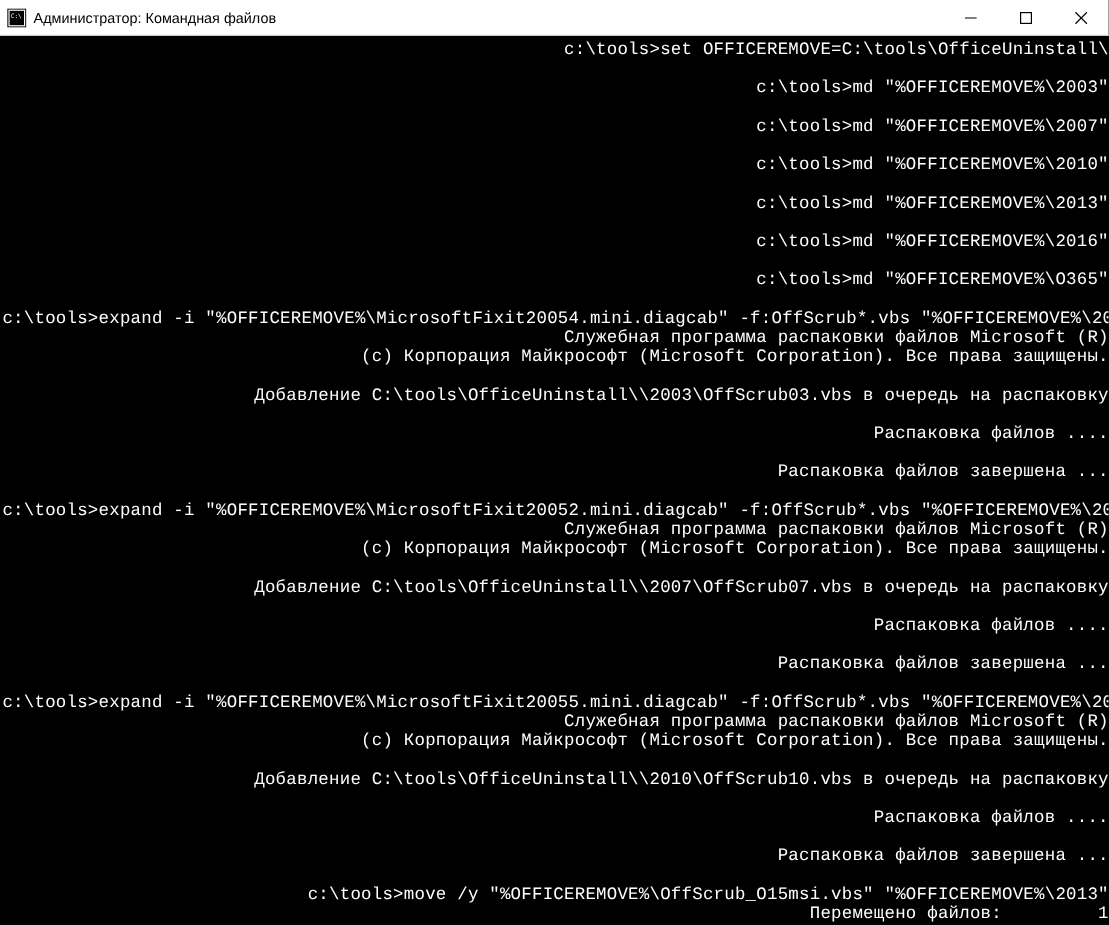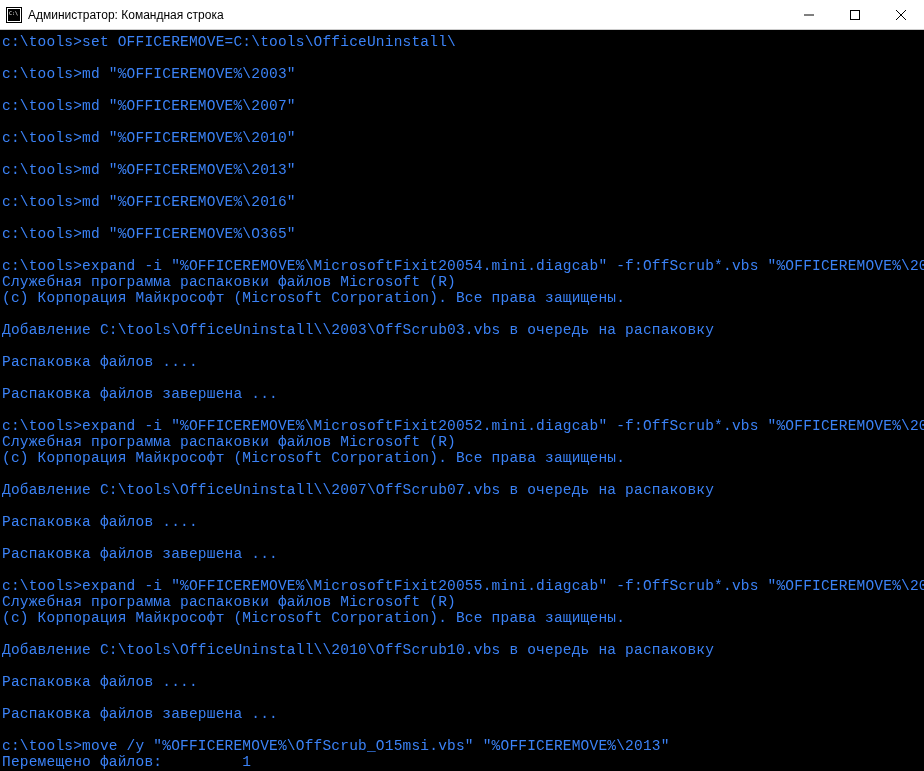--- a/index.html
+++ b/index.html
@@ -43,44 +43,45 @@
       display: flex;
       align-items: center;
       justify-content: center;
       font-family: "Segoe UI", sans-serif;
       font-size: 14px;
       color: #000;
     }
     .titlebar .ctrl svg { width: 10px; height: 10px; }
     .console {
       background: #000;
-      color: #3b82f6;
+      color: #ffffff;
       font-size: 14.5px;
       line-height: 16px;
       padding: 4px 0 2px 2px;
       white-space: pre;
       height: calc(100% - 30px);
       overflow: hidden;
       letter-spacing: 0.2px;
+      text-align: right;
     }
     .console .blank { height: 16px; }
   </style>
 </head>
 <body>
 
 <div class="titlebar">
   <span class="icon">
     <svg viewBox="0 0 16 16">
       <rect x="0" y="0" width="16" height="16" fill="#000"></rect>
       <rect x="1" y="1" width="14" height="14" fill="#fff"></rect>
       <rect x="2" y="2" width="12" height="12" fill="#000"></rect>
       <text x="3" y="8" font-family="monospace" font-size="5" fill="#fff">C:\</text>
     </svg>
   </span>
-  <span class="title">Администратор: Командная строка</span>
+  <span class="title">Администратор: Командная файлов</span>
   <div class="controls">
     <div class="ctrl">
       <svg viewBox="0 0 10 10">
           <line x1="0" y1="5" x2="10" y2="5" stroke="#000" stroke-width="1"></line>
         </svg>
     </div>
     <div class="ctrl">
       <svg viewBox="0 0 10 10">
           <rect x="0.5" y="0.5" width="9" height="9" fill="none" stroke="#000" stroke-width="1"></rect>
         </svg>

